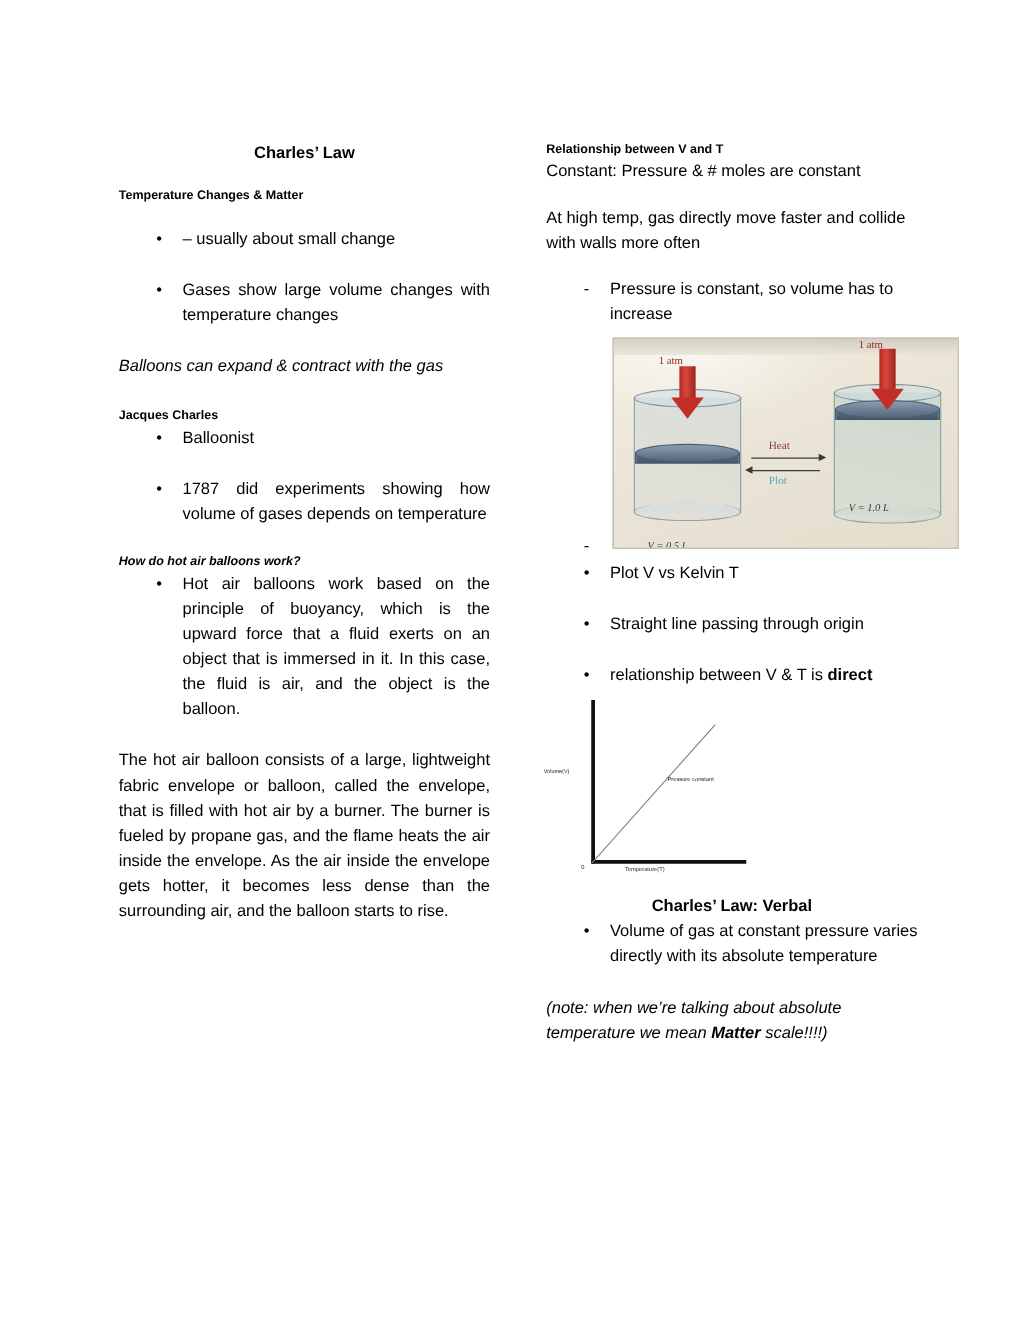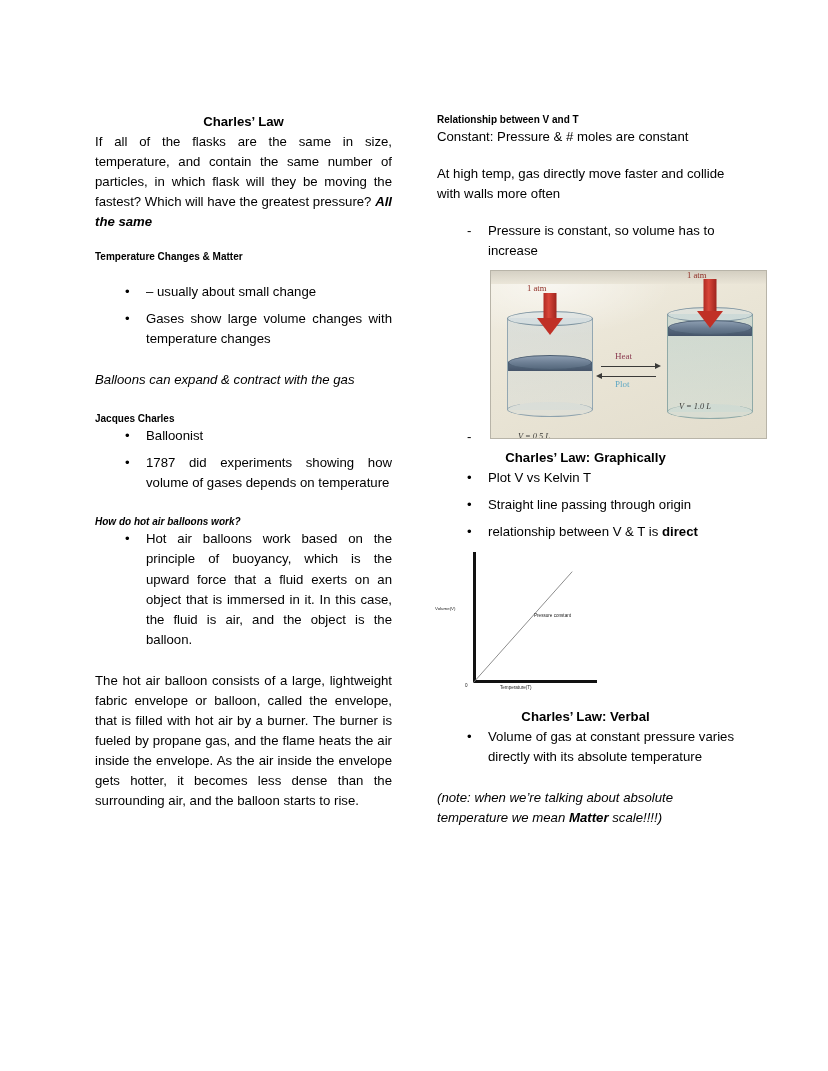--- a/index.html
+++ b/index.html
@@ -70,21 +70,21 @@
   ul.bl > li.nj { text-align: left; }
   ul.bl > li::before {
     content: "\2022";
     position: absolute;
     left: 30px;
     top: 0;
     font-size: 13.2px;
     line-height: 1.52;
   }
   ul.bl > li.dash::before { content: "-"; }
-  ul.bl > li + li { margin-top: 7px; }
+  ul.bl > li + li { margin-top: 21px; }
 
   .sub {
     padding-left: 0;
     display: block;
   }
 
   
   .figure {
     position: relative;
     width: 277px;
@@ -246,21 +246,20 @@
 </style>
 </head>
 <body>
 
 <div id="page">
 
   <div class="col" id="col-left">
 
     <p class="h-center">Charles’ Law</p>
 
-    <p class="t"><span>If all of the flasks are the same in size, temperature, and contain the same number of particles, in which flask will they be moving the fastest? Which will have the greatest pressure? </span><span class="bi">All the same</span></p>
 
     <div class="gap-md"></div>
 
     <p class="h-left">Temperature Changes &amp; Matter</p>
 
     <div class="gap-md"></div>
 
     <ul class="bl">
       <li><span class="sub">– usually about small change</span></li>
       <li><span>Gases show large volume changes with temperature changes</span></li>
@@ -348,21 +347,20 @@
       <div class="htri" style="left:105px; top:102px; border-right:6px solid #3a3a38;"></div>
       <span class="fig-label cool" style="left:124px; top:108px;">Plot</span>
     </div>
 
     <ul class="bl" style="margin-top:-12px;">
       <li class="dash nj"></li>
     </ul>
 
     <div class="gap-lg"></div>
 
-    <p class="h-center">Charles’ Law: Graphically</p>
 
     <ul class="bl">
       <li class="nj">Plot V vs Kelvin T</li>
       <li class="nj">Straight line passing through origin</li>
       <li class="nj"><span>relationship between V &amp; T is </span><span class="b">direct</span></li>
     </ul>
 
     <div class="graph">
       <div class="g-yaxis"></div>
       <div class="g-xaxis"></div>

